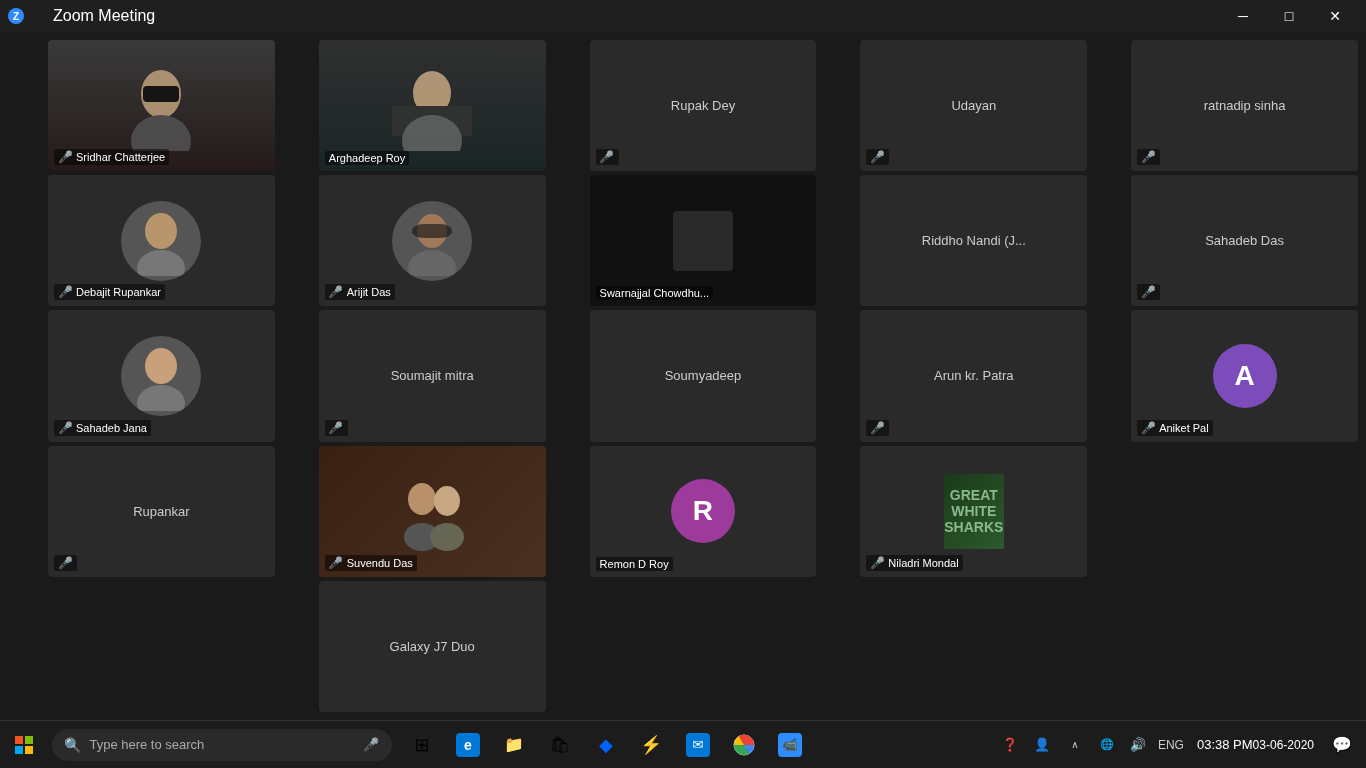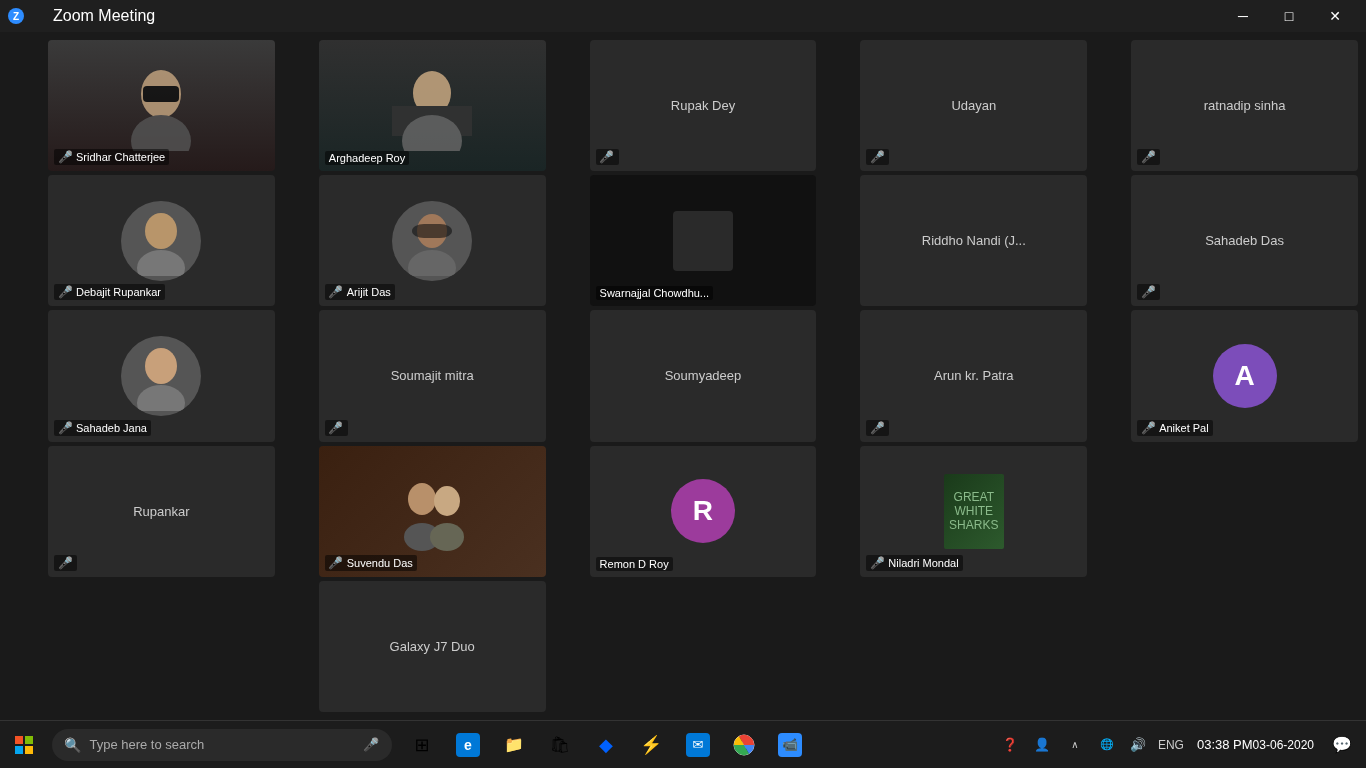--- a/index.html
+++ b/index.html
@@ -523,21 +523,21 @@
     <div class="video-cell">
       <div class="cell-content">
         <div class="avatar-circle" style="background:#9c3b9c;">R</div>
       </div>
       <div class="participant-name">Remon D Roy</div>
     </div>
 
     <div class="video-cell">
       <div class="cell-content">
         <div class="book-cover">
-          <span style="font-size:12px;color:#8aba8a;font-weight:normal;text-align:center;">GREAT WHITE<br>SHARKS</span>
+          <span style="font-size:14px;color:#8aba8a;font-weight:bold;text-align:center;">GREAT WHITE<br>SHARKS</span>
         </div>
       </div>
       <div class="participant-label-with-mute">
         <span class="mute-sym">🎤</span>
         <span>Niladri Mondal</span>
       </div>
     </div>
 
     <div class="video-cell" style="background:transparent;border:none;"></div>
 

